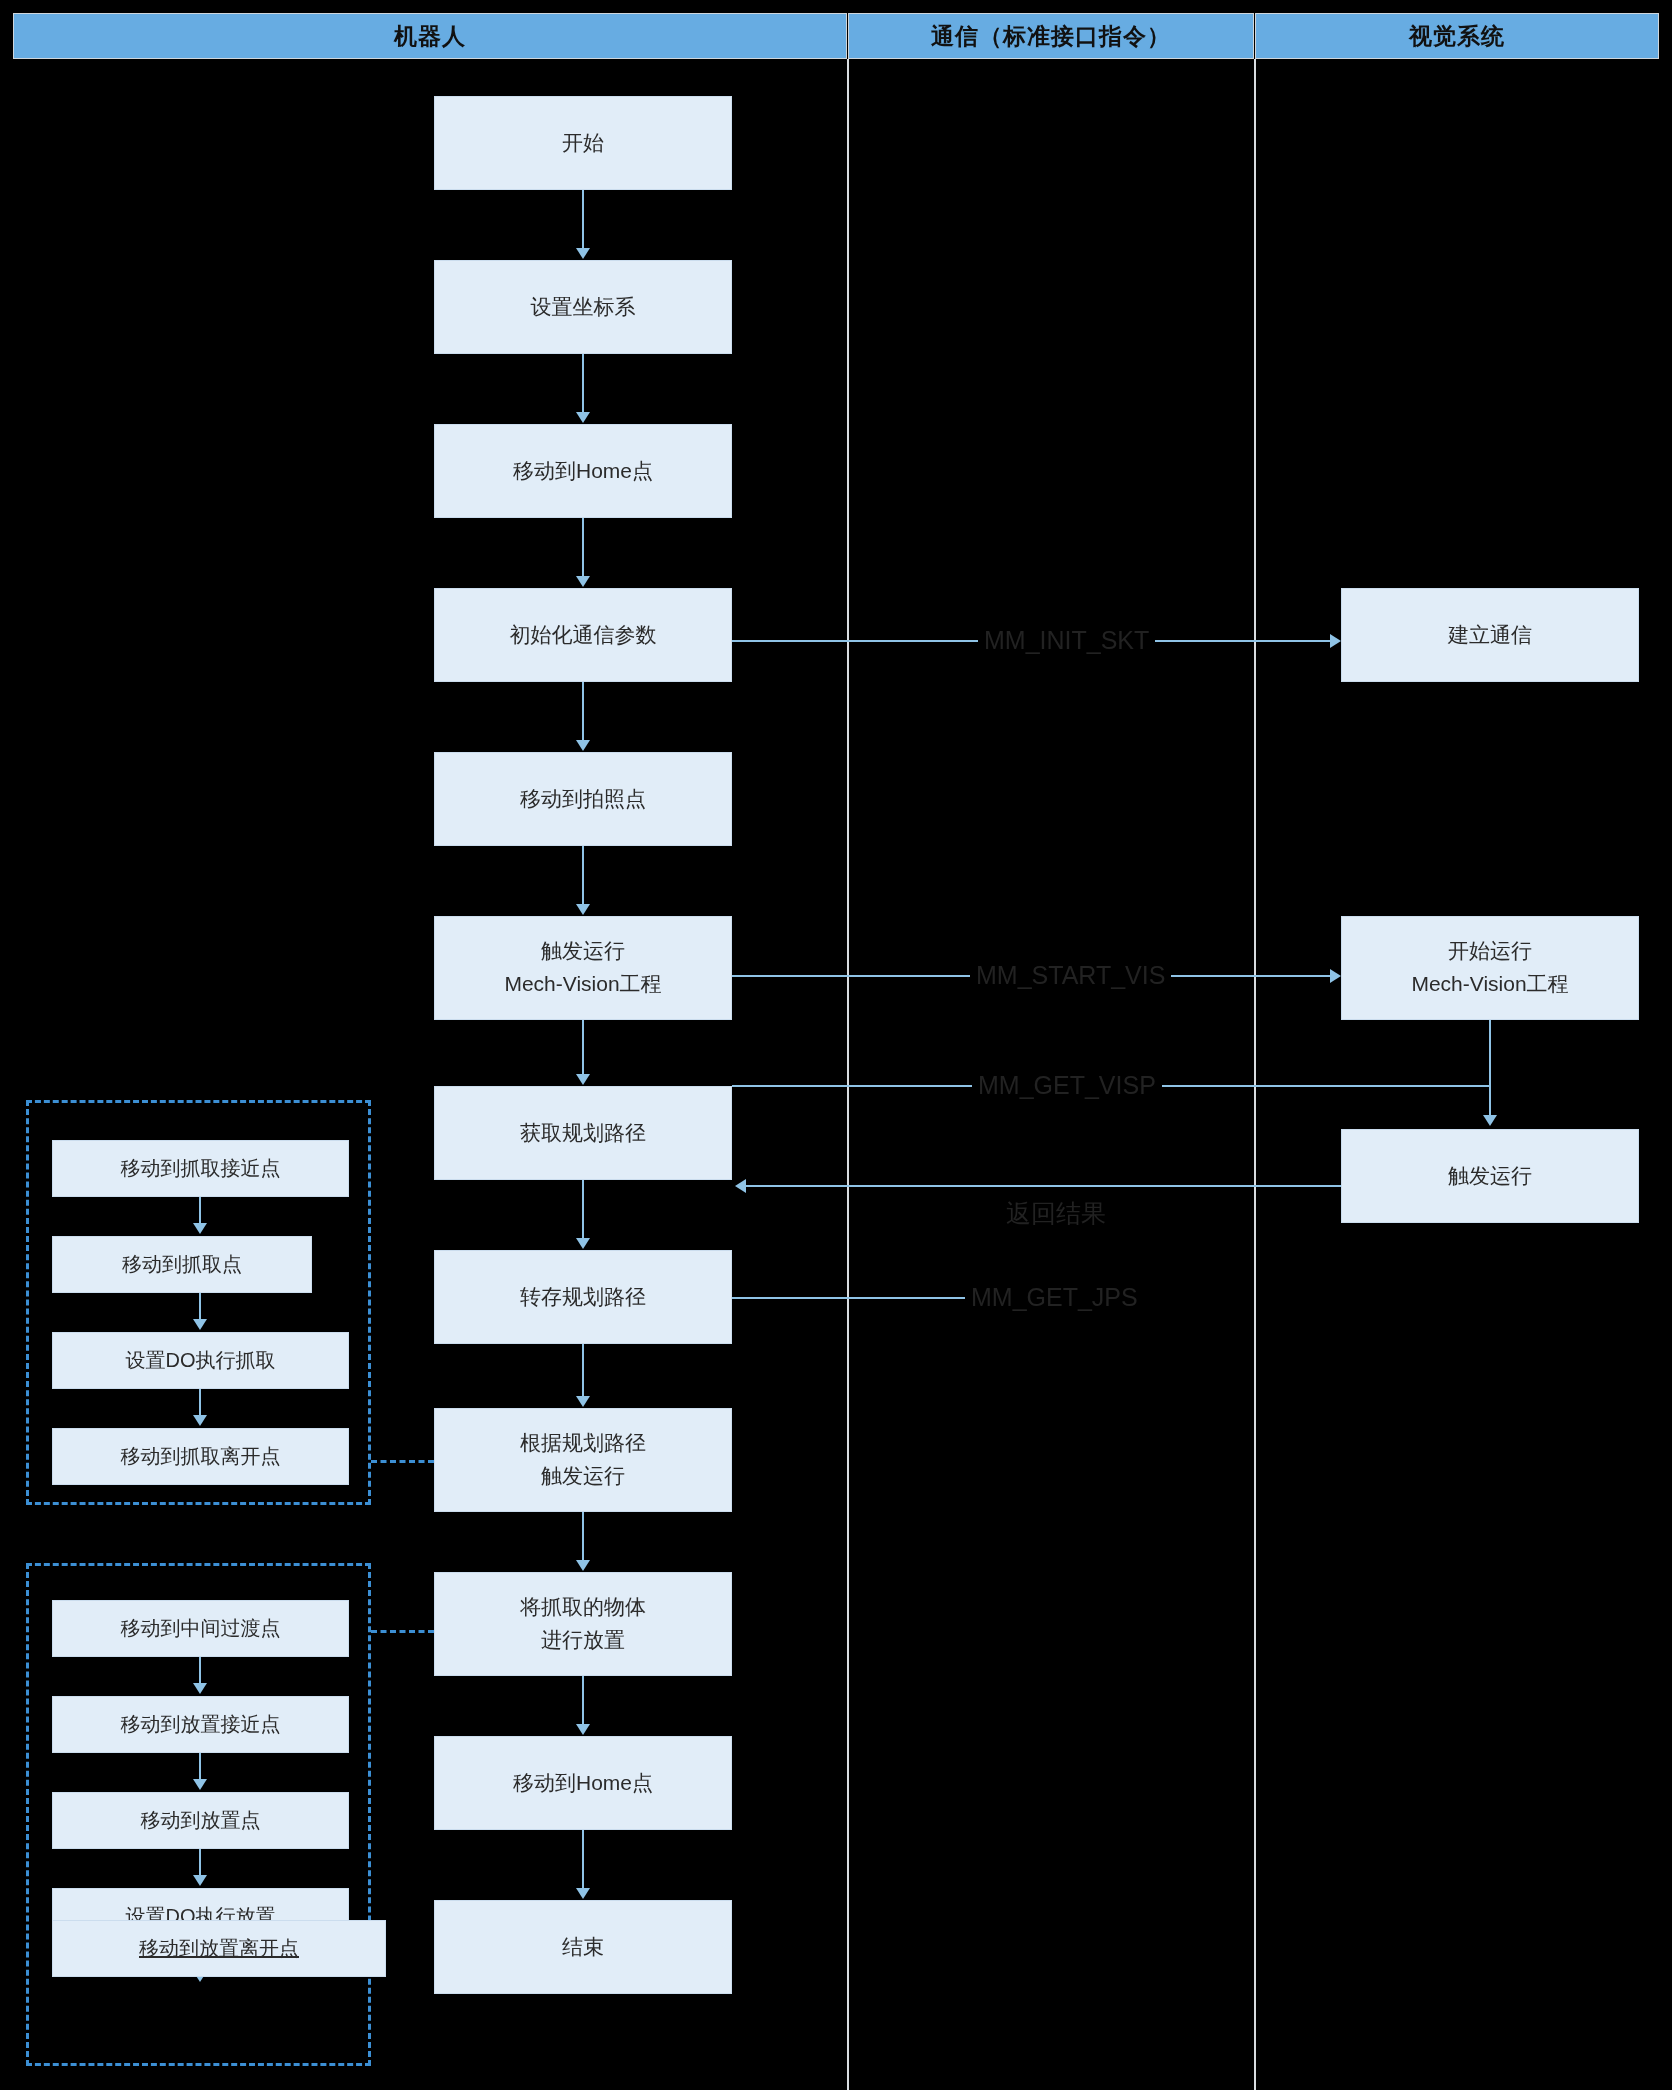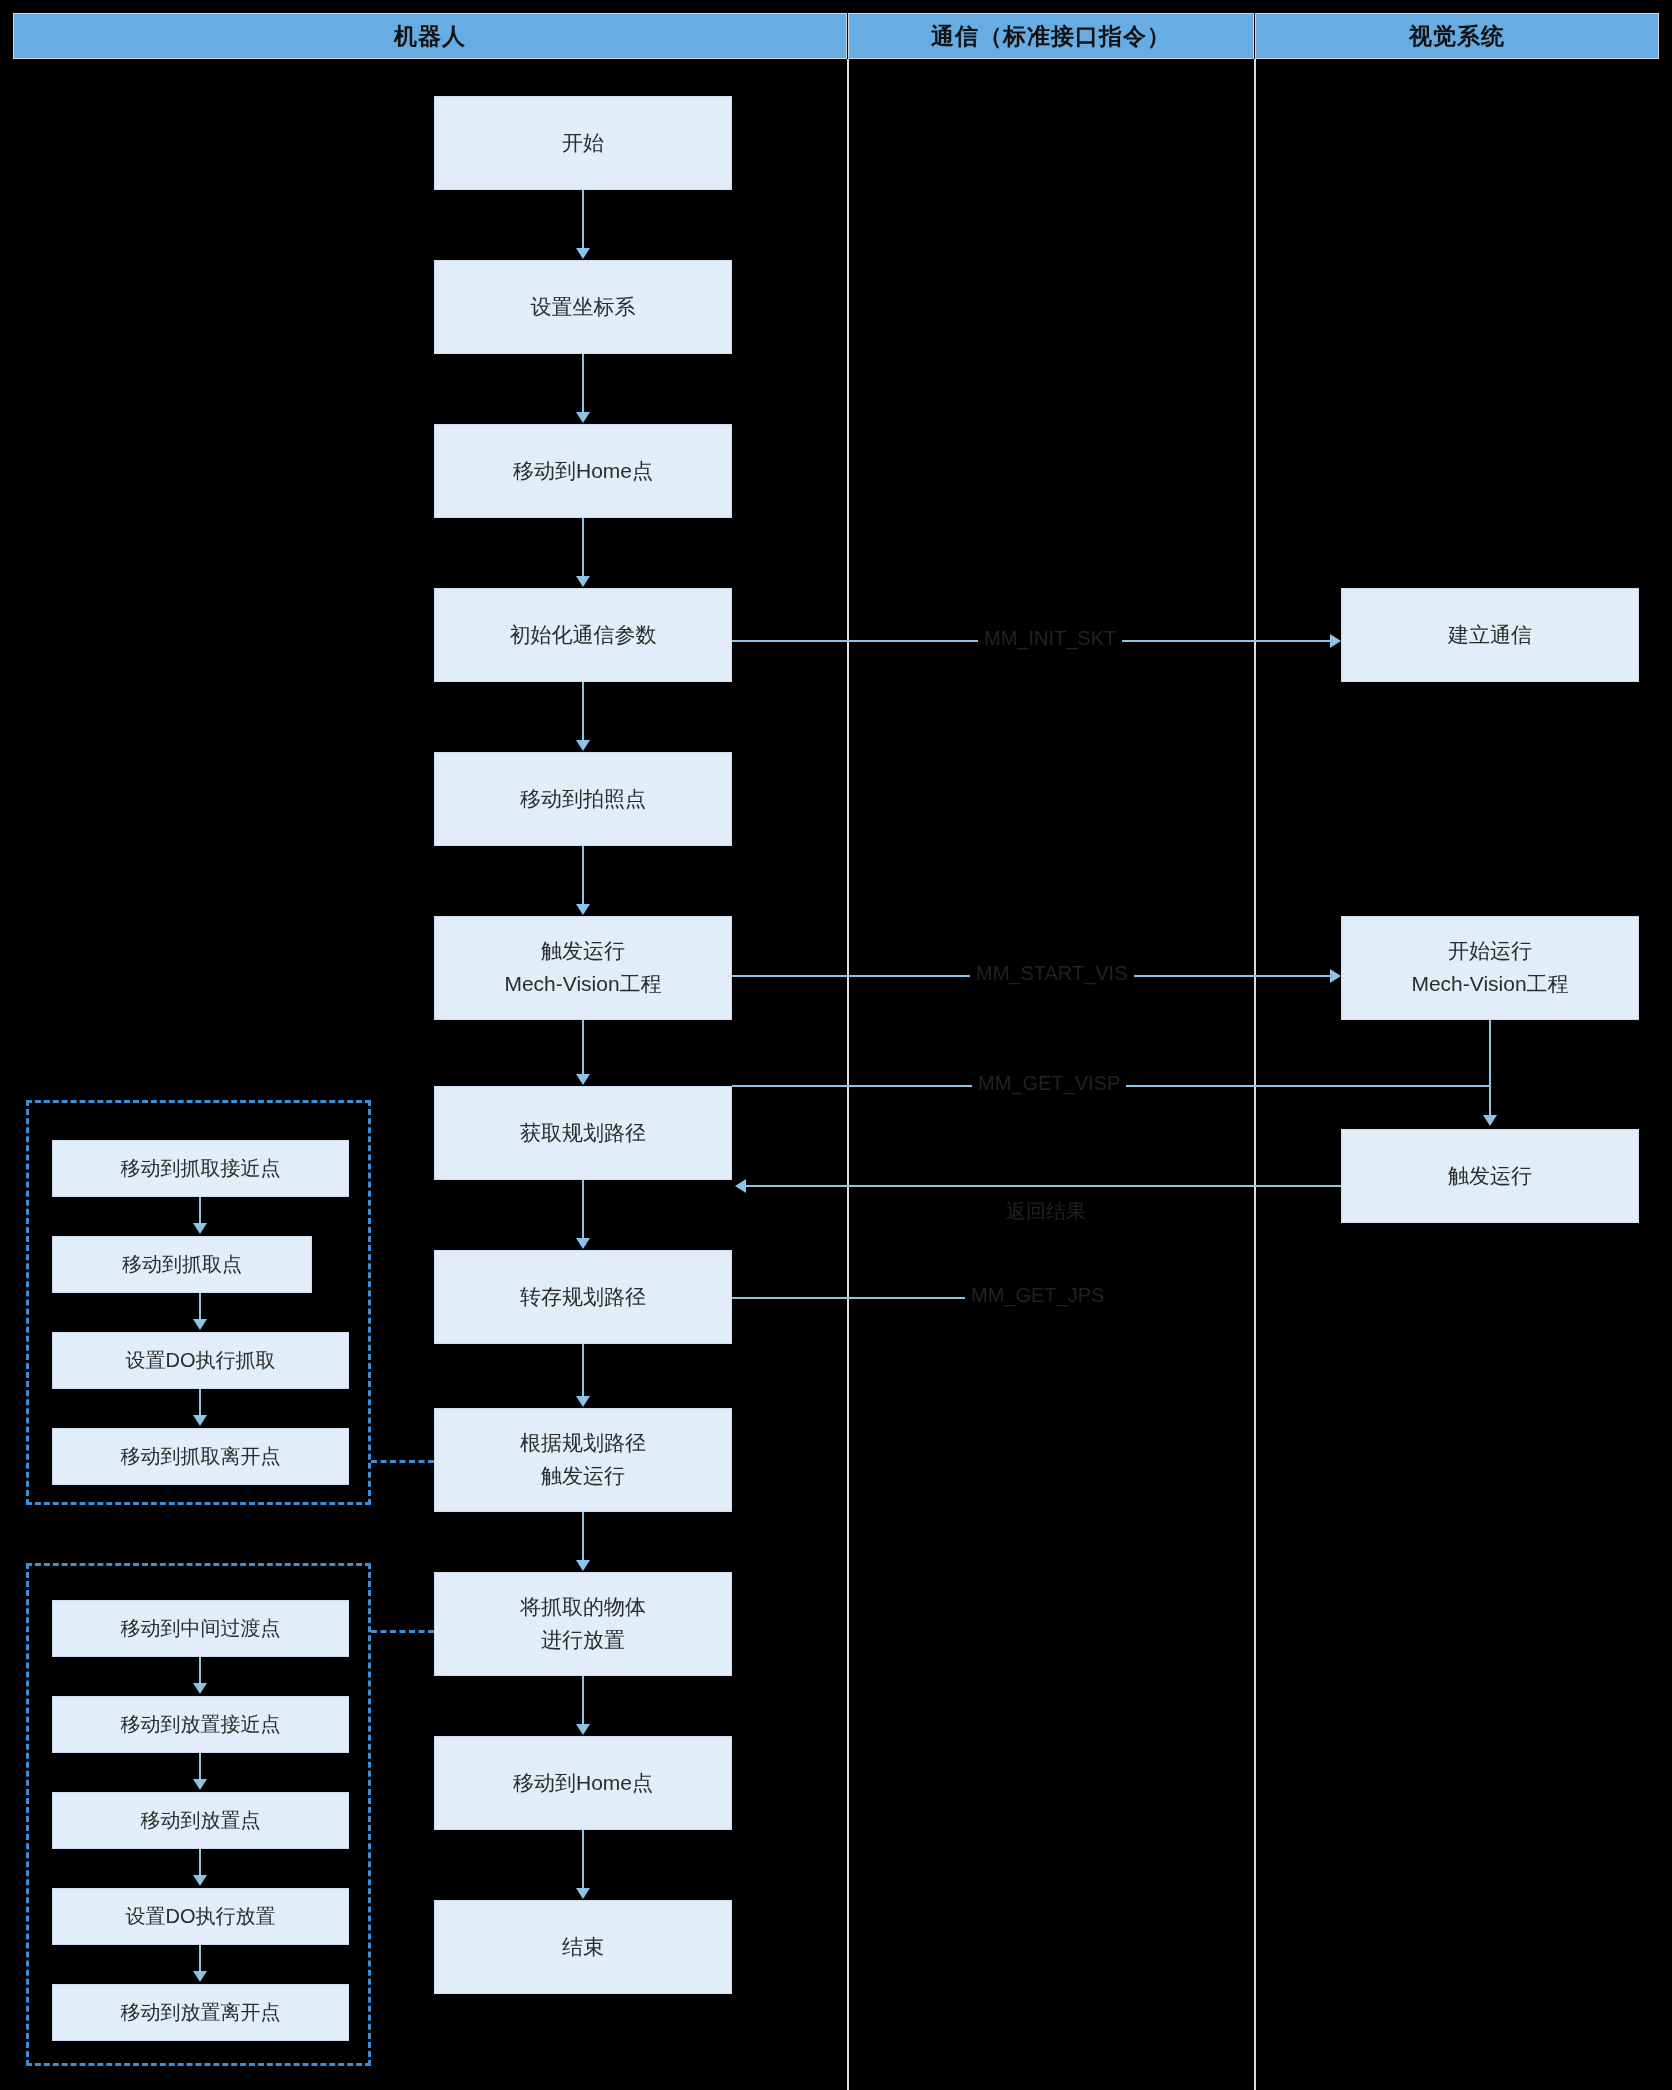--- a/index.html
+++ b/index.html
@@ -89,21 +89,21 @@
     width: 0; height: 0;
     border-top: 7px solid transparent;
     border-bottom: 7px solid transparent;
     border-right: 11px solid #8FC3E6;
   }
 
   
   .edge-label {
     position: absolute;
     color: #222222;
-    font-size: 20px;
+    font-size: 25px;
     white-space: nowrap;
     background: #000000;
     padding: 0 6px;
     line-height: 1;
   }
 
   
   .dashed-group {
     position: absolute;
     border: 3px dashed #3C8FD4;
@@ -296,19 +296,19 @@
   </div>
   <div class="conn v" style="left:199px; top:1849px; height:26px;"></div>
   <div class="arrow-down" style="left:193px; top:1875px;"></div>
 
   <div class="node small" style="left:52px; top:1888px; width:297px; height:57px;">
     <span class="line">设置DO执行放置</span>
   </div>
   <div class="conn v" style="left:199px; top:1945px; height:26px;"></div>
   <div class="arrow-down" style="left:193px; top:1971px;"></div>
 
-  <div class="node small" style="left:52px; top:1984px; width:297px; height:57px;">
+  <div class="node small" style="left:52px; top:1920px; width:334px; height:57px;text-decoration:underline;">
     <span class="line">移动到放置离开点</span>
   </div>
 
   <div class="dashed-link" style="left:371px; top:1630px; width:63px;"></div>
 
 </div>
 
 </body></html>

